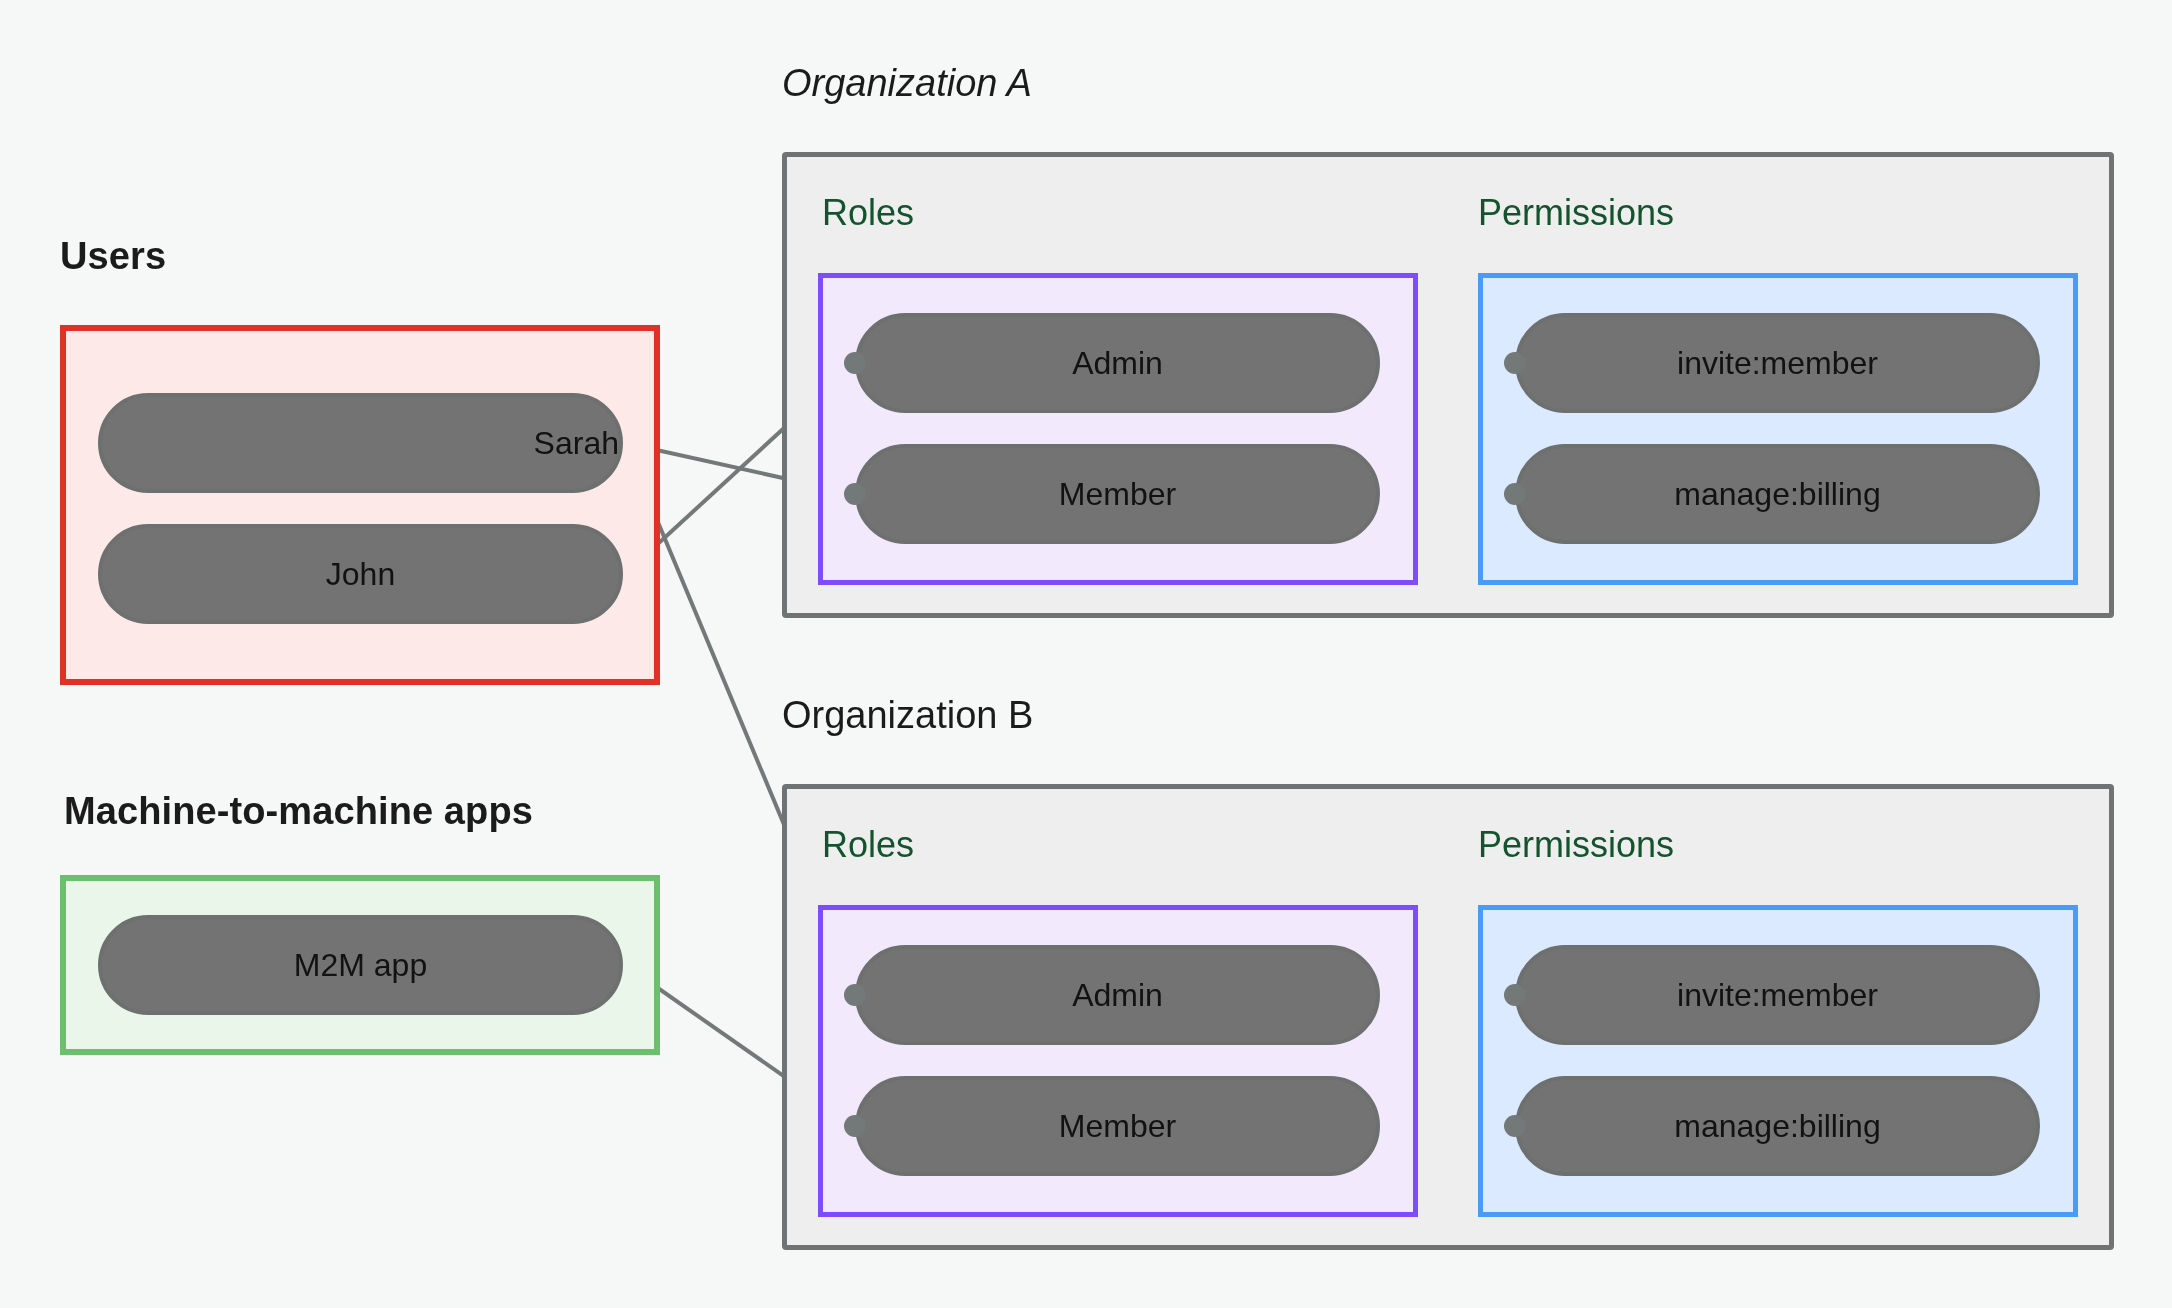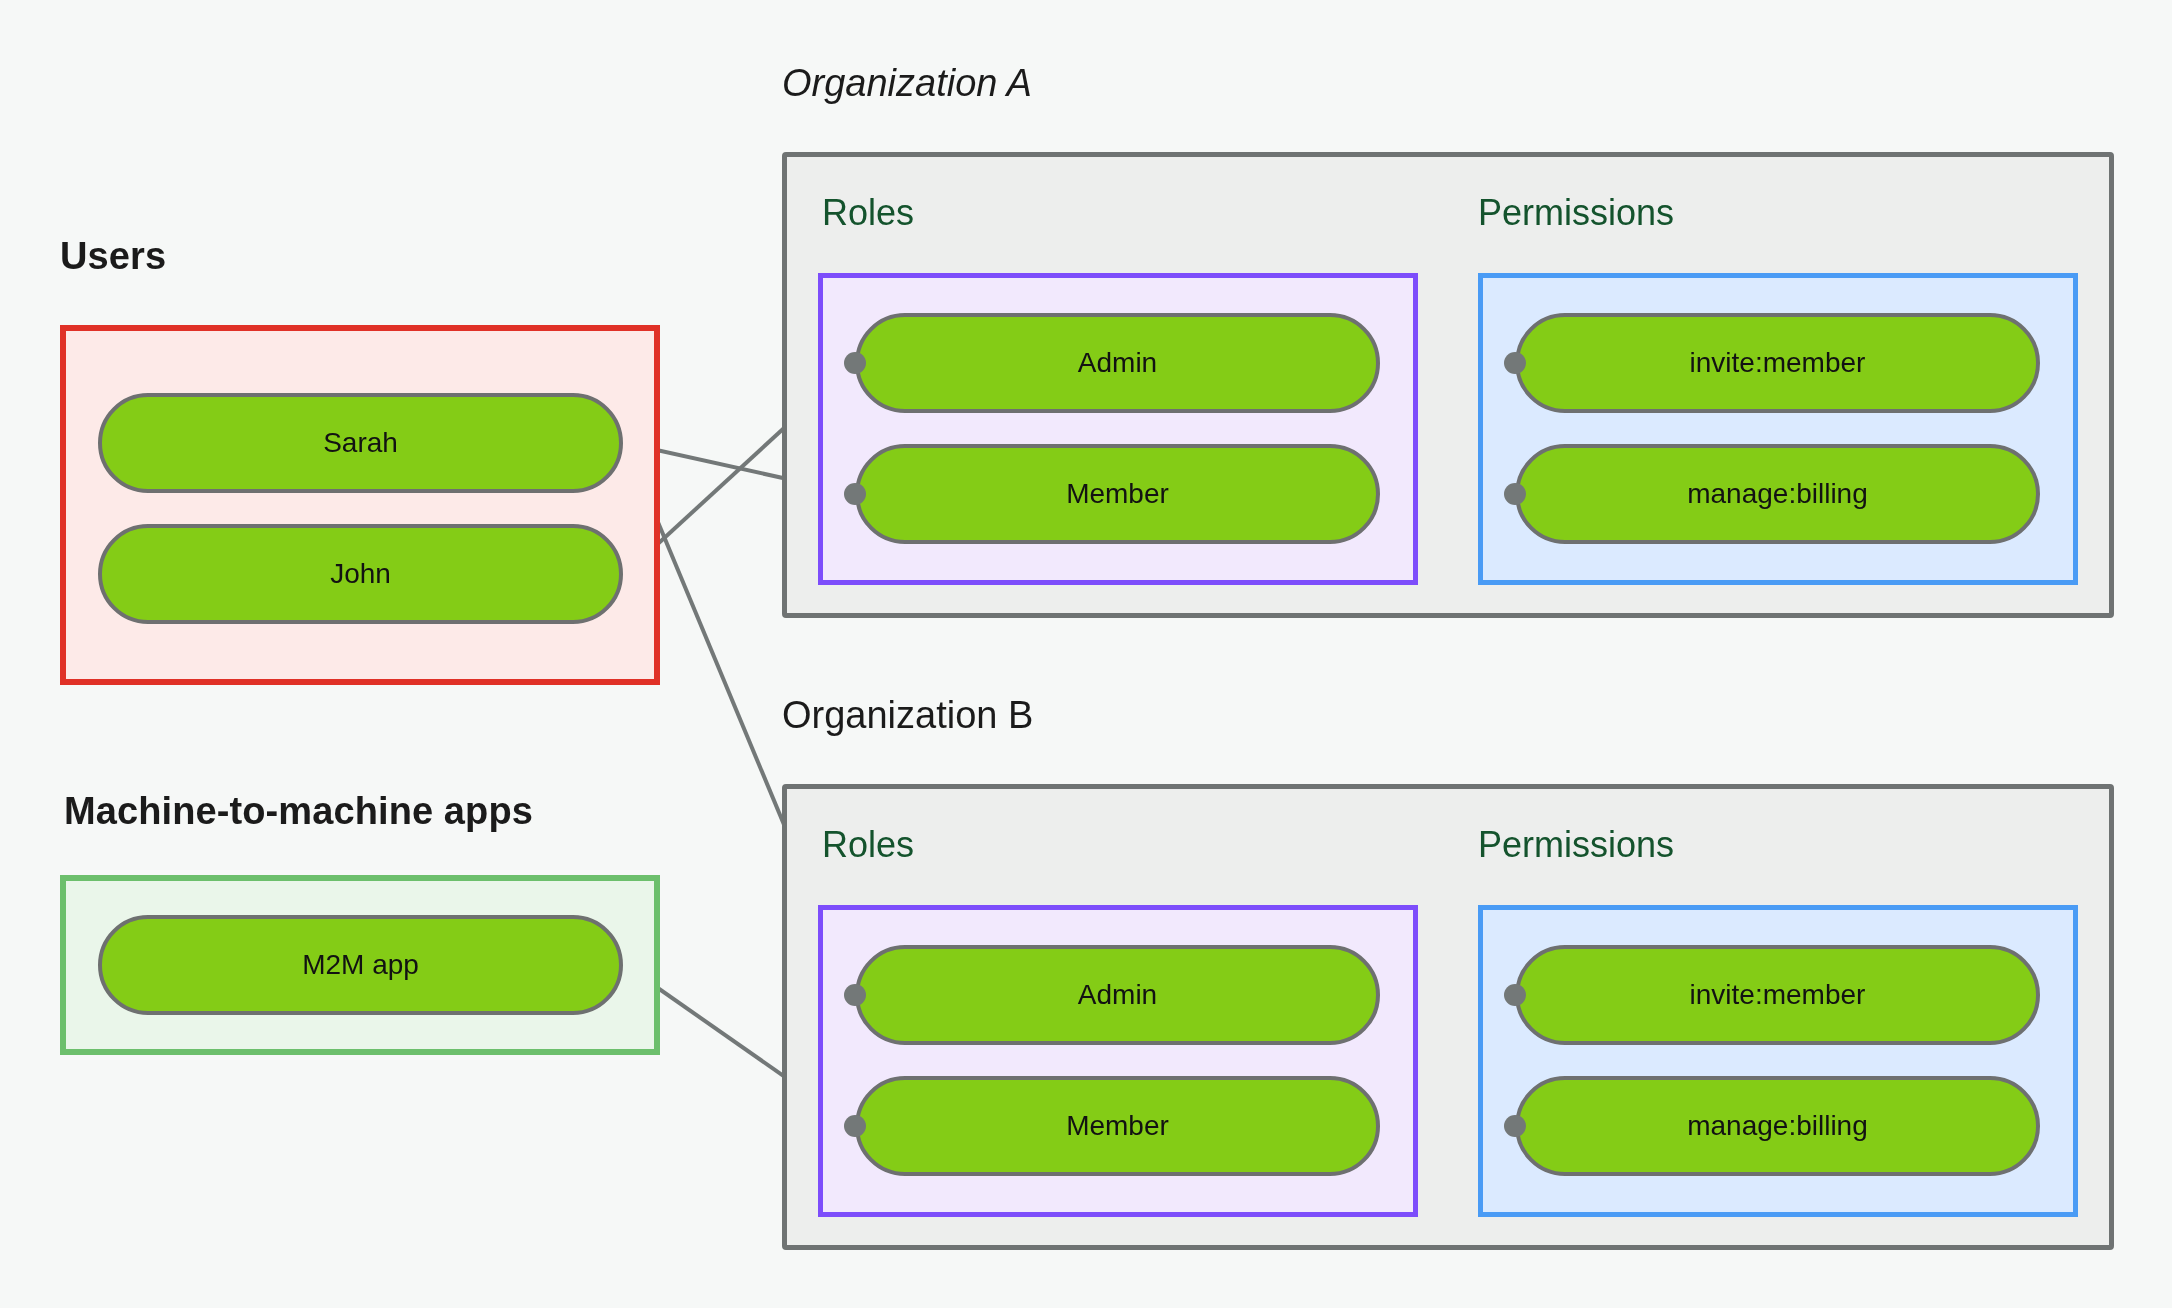--- a/index.html
+++ b/index.html
@@ -57,27 +57,27 @@
     background:#f2e9fd;
   }
   .box-perms{
     border:5px solid #4a9bf5;
     background:#dbeaff;
   }
 
   .pill{
     position:absolute;
     box-sizing:border-box;
-    background:#84cc16;
+    background:#737373;
     border:4px solid #6e7070;
     border-radius:999px;
     display:flex;
     align-items:center;
     justify-content:center;
-    font-size:28px;
+    font-size:32px;
     color:#121212;
     white-space:nowrap;
   }
 
   .dot{
     position:absolute;
     width:22px;height:22px;
     border-radius:50%;
     background:#737878;
   }
@@ -109,21 +109,21 @@
       <line x1="1382" y1="995" x2="1515" y2="1126"></line>
 
       <line x1="1382" y1="1126" x2="1515" y2="1126"></line>
     </g>
   </svg>
 
   <div class="grp-label" style="left:60px;top:235px;text-align:right;">Users</div>
 
   <div class="box box-users" style="left:60px;top:325px;width:600px;height:360px;"></div>
 
-  <div class="pill" style="left:98px;top:393px;width:525px;height:100px;">
+  <div class="pill" style="left:98px;top:393px;width:525px;height:100px;justify-content:flex-end;">
     <span>Sarah</span>
   </div>
 
   <div class="pill" style="left:98px;top:524px;width:525px;height:100px;">
     <span>John</span>
   </div>
 
   <div class="grp-label" style="left:64px;top:790px;">Machine-to-machine apps</div>
 
   <div class="box box-m2m" style="left:60px;top:875px;width:600px;height:180px;"></div>

